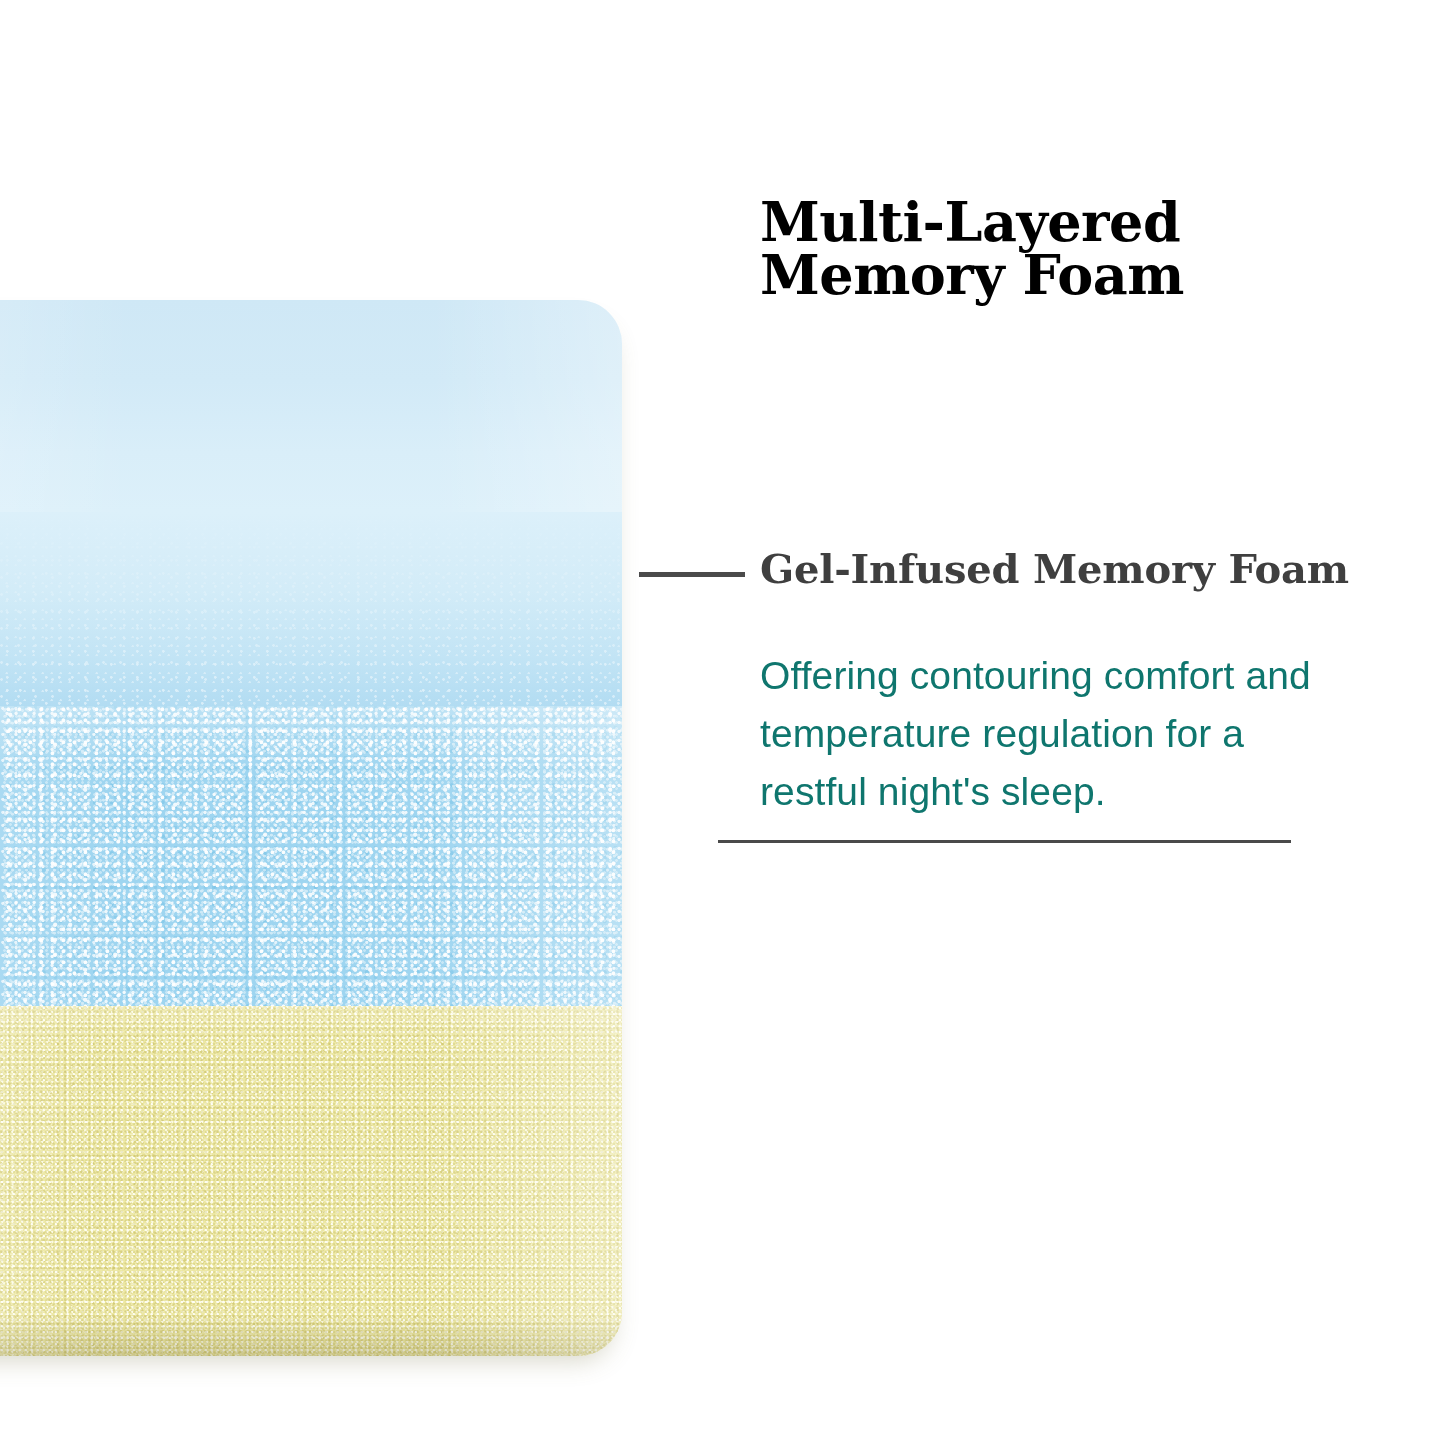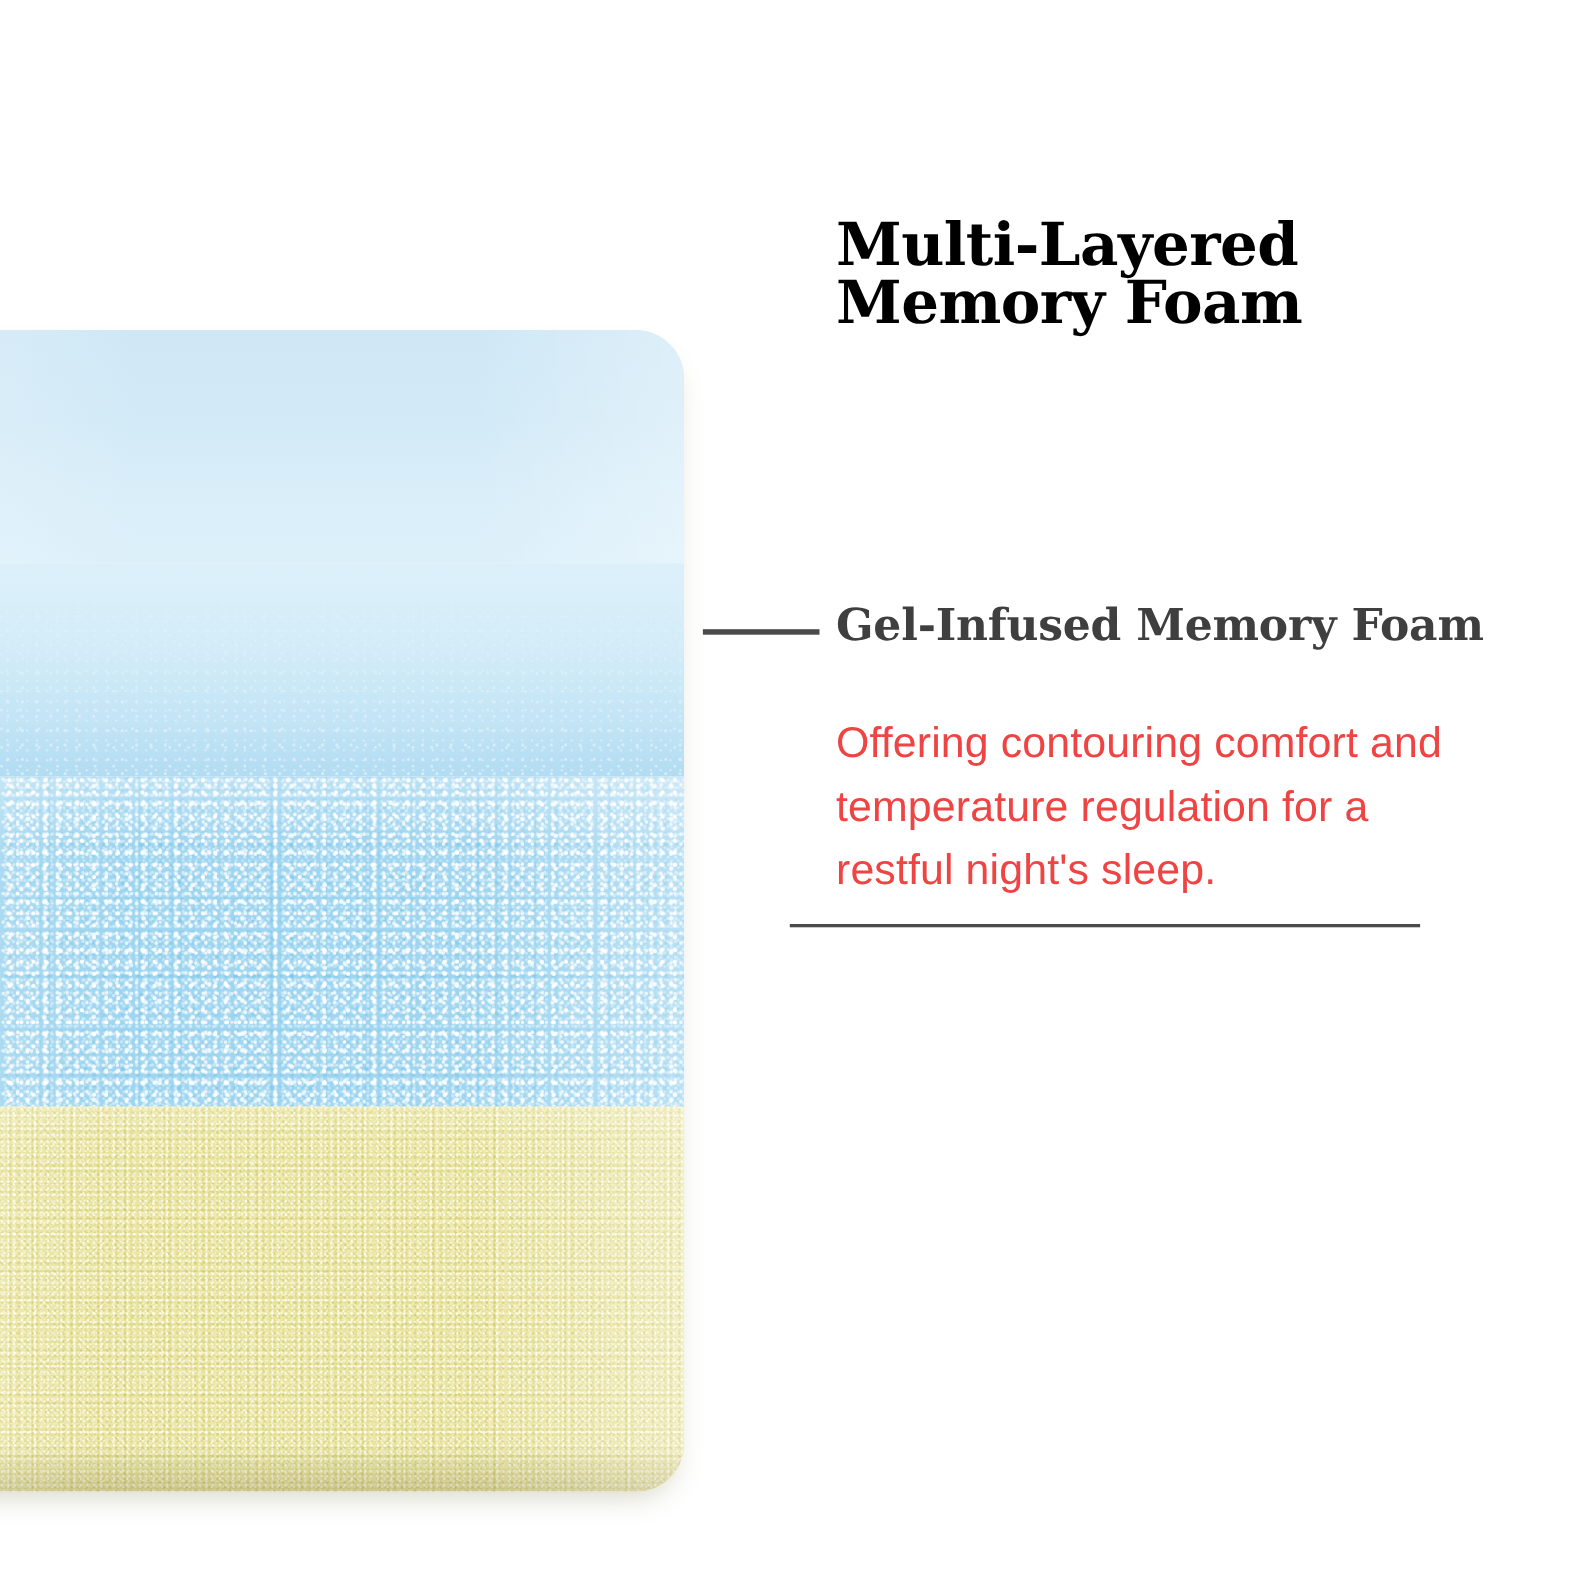--- a/index.html
+++ b/index.html
@@ -203,21 +203,21 @@
   .feature-body {
     position: absolute;
     left: 121px;
     top: 60px;
     width: 680px;
     font-family: "Liberation Sans", sans-serif;
     font-weight: 400;
     font-size: 39px;
     line-height: 58px;
     letter-spacing: 0.1px;
-    color: #ef4444;
+    color: #0f766e;
     white-space: pre-line;
   }
 
   .section-divider {
     position: absolute;
     left: 79px;
     top: 840px;
     width: 573px;
     height: 3px;
     background: #4a4a4a;

